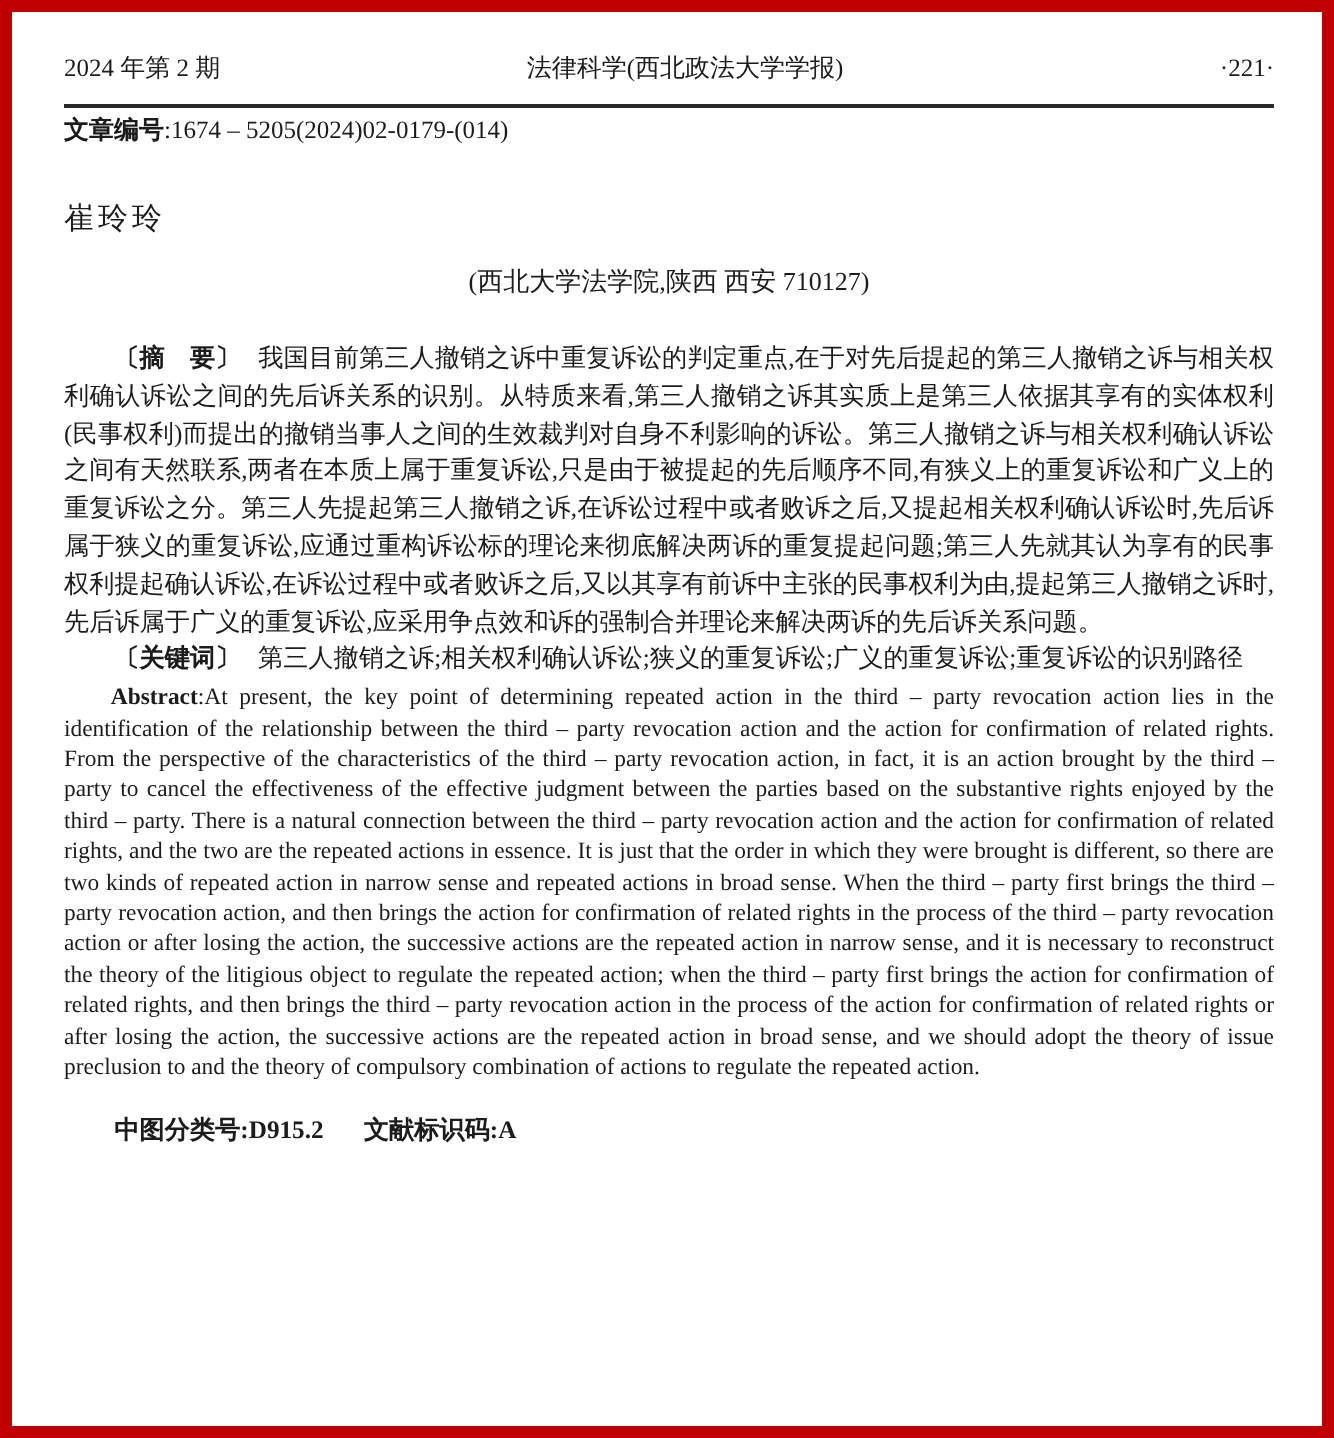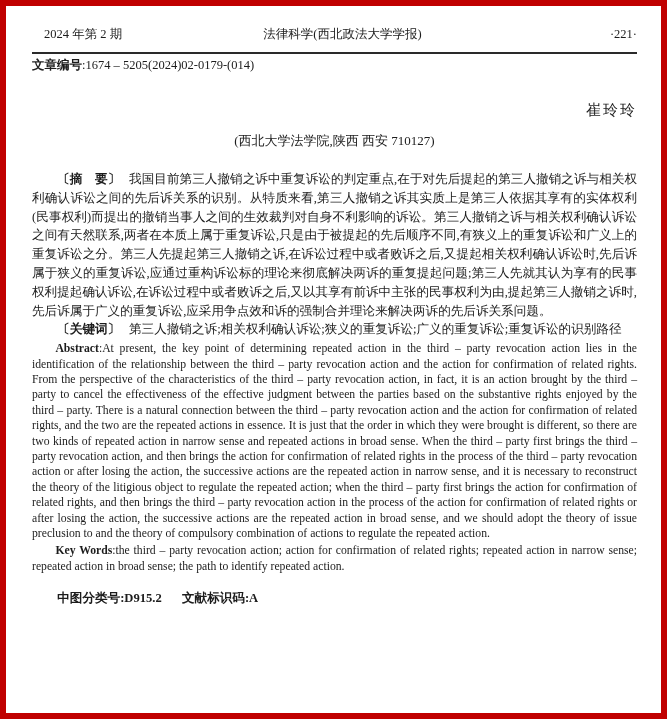--- a/index.html
+++ b/index.html
@@ -12,35 +12,35 @@
     color:#1c1c1c;
     overflow:hidden;
     position:relative;
   }
   .header {
     position:relative;
     font-size:12.5px;
     height:17px;
     line-height:17px;
   }
-  .h-left  { position:absolute; left:12px; top:0; }
+  .h-left  { position:absolute; left:0; top:0; }
   .h-center{ position:absolute; left:16px; right:0; top:0; text-align:center; }
   .h-right { position:absolute; right:0; top:0; }
   .rule { border-top:2px solid #2a2a2a; margin-top:9px; }
   .article-no { margin:3px 0 0 0; font-size:12.5px; line-height:17px; }
   .article-no b { font-weight:bold; }
   .title {
     margin:26px 0 0 0;
     text-align:center;
     font-size:28px;
     font-weight:normal;
     letter-spacing:1px;
     line-height:38px;
   }
-  .author { margin-top:26px; text-align:right; font-size:15px; line-height:21px; letter-spacing:2px; }
+  .author { margin-top:26px; text-align:left; font-size:15px; line-height:21px; letter-spacing:2px; }
   .affiliation { margin-top:11px; text-align:center; font-size:13px; line-height:18px; }
   .para { margin:0; text-align:justify; text-indent:2em; }
   .zh { font-size:12.6px; line-height:18.8px; }
   .zh-first { margin-top:20px; }
   .lbl { font-weight:bold; margin-right:0.7em; }
   .kw span { letter-spacing:0; }
   .en { font-size:11.7px; line-height:15.4px; margin-top:2px; }
   .en b { font-weight:bold; }
   .cls { font-size:12.6px; line-height:17px; font-weight:bold; margin-top:16px; }
   .cls .gap { margin-left:1.6em; }
@@ -64,17 +64,16 @@
   <div class="author">崔玲玲</div>
 
   <div class="affiliation">(西北大学法学院,陕西 西安 710127)</div>
 
   <p class="para zh zh-first"><b class="lbl">〔摘　要〕</b><span>我国目前第三人撤销之诉中重复诉讼的判定重点,在于对先后提起的第三人撤销之诉与相关权利确认诉讼之间的先后诉关系的识别。从特质来看,第三人撤销之诉其实质上是第三人依据其享有的实体权利(民事权利)而提出的撤销当事人之间的生效裁判对自身不利影响的诉讼。第三人撤销之诉与相关权利确认诉讼之间有天然联系,两者在本质上属于重复诉讼,只是由于被提起的先后顺序不同,有狭义上的重复诉讼和广义上的重复诉讼之分。第三人先提起第三人撤销之诉,在诉讼过程中或者败诉之后,又提起相关权利确认诉讼时,先后诉属于狭义的重复诉讼,应通过重构诉讼标的理论来彻底解决两诉的重复提起问题;第三人先就其认为享有的民事权利提起确认诉讼,在诉讼过程中或者败诉之后,又以其享有前诉中主张的民事权利为由,提起第三人撤销之诉时,先后诉属于广义的重复诉讼,应采用争点效和诉的强制合并理论来解决两诉的先后诉关系问题。</span></p>
 
   <p class="para zh kw"><b class="lbl">〔关键词〕</b><span>第三人撤销之诉;相关权利确认诉讼;狭义的重复诉讼;广义的重复诉讼;重复诉讼的识别路径</span></p>
 
   <p class="para en"><b>Abstract</b><span>:At present, the key point of determining repeated action in the third – party revocation action lies in the identification of the relationship between the third – party revocation action and the action for confirmation of related rights. From the perspective of the characteristics of the third – party revocation action, in fact, it is an action brought by the third – party to cancel the effectiveness of the effective judgment between the parties based on the substantive rights enjoyed by the third – party. There is a natural connection between the third – party revocation action and the action for confirmation of related rights, and the two are the repeated actions in essence. It is just that the order in which they were brought is different, so there are two kinds of repeated action in narrow sense and repeated actions in broad sense. When the third – party first brings the third – party revocation action, and then brings the action for confirmation of related rights in the process of the third – party revocation action or after losing the action, the successive actions are the repeated action in narrow sense, and it is necessary to reconstruct the theory of the litigious object to regulate the repeated action; when the third – party first brings the action for confirmation of related rights, and then brings the third – party revocation action in the process of the action for confirmation of related rights or after losing the action, the successive actions are the repeated action in broad sense, and we should adopt the theory of issue preclusion to and the theory of compulsory combination of actions to regulate the repeated action.</span></p>
 
-  <p class="para en"><b>Key Words</b><span>:the third – party revocation action; action for confirmation of related rights; repeated action in narrow sense; repeated action in broad sense; the path to identify repeated action.</span></p>
 
   <p class="para cls"><b>中图分类号</b><span class="v">:D915.2</span><b class="gap">文献标识码</b><span class="v">:A</span></p>
 
 </div>
 
 </body></html>

